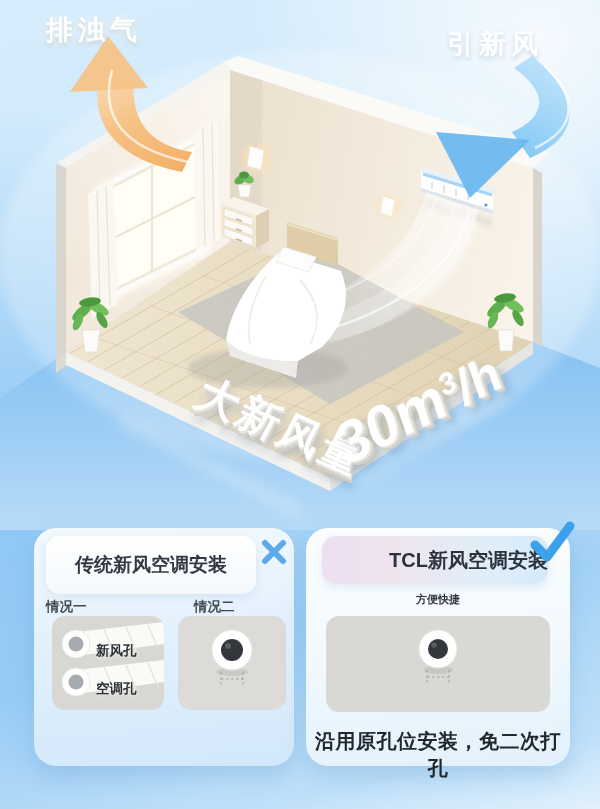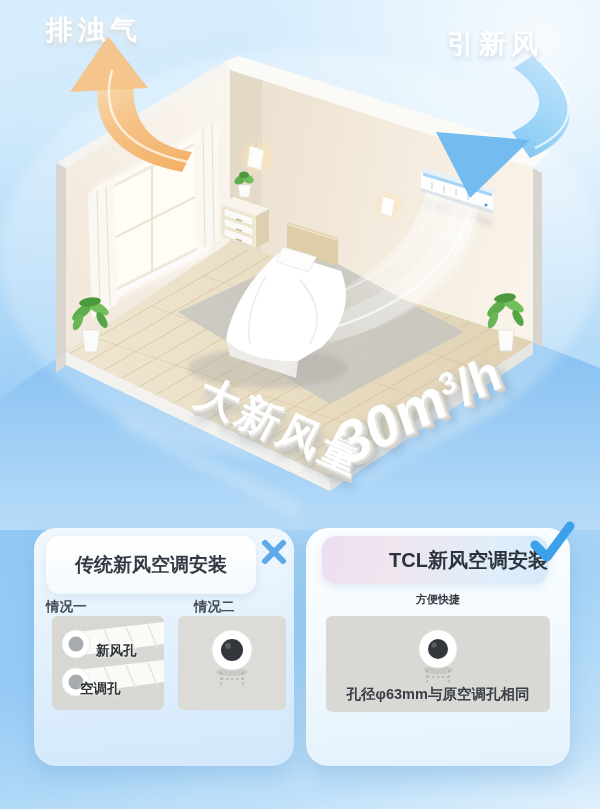--- a/index.html
+++ b/index.html
@@ -43,21 +43,21 @@
     position:absolute;top:8px;border-radius:14px;display:flex;align-items:center;justify-content:center;
     font-weight:800;box-shadow:0 3px 8px rgba(120,160,200,.18);
   }
   .pill-left{left:12px;width:210px;height:58px;background:linear-gradient(180deg,#ffffff,#f4f9fd);
     color:#333a44;font-size:19px;}
   .pill-right{left:16px;width:226px;height:48px;color:#2d333d;font-size:20px;
     background:linear-gradient(95deg,#ecdff2 0%,#f0e4ee 30%,#dfeefa 75%,#d6e9fa 100%);justify-content:flex-end;}
   .xmark{position:absolute;left:226px;top:10px;width:28px;height:28px;}
   .checkmark{position:absolute;left:222px;top:-8px;width:48px;height:44px;}
   .case-label{position:absolute;top:70px;font-size:13.5px;font-weight:700;color:#454b52;}
-  .case-img{position:absolute;top:88px;height:94px;background:#d8d7d3;border-radius:6px;overflow:hidden;}
+  .case-img{position:absolute;top:88px;height:94px;background:#d8d7d3;border-radius:13px;overflow:hidden;}
   .img1{left:18px;width:112px;}
   .img2{left:144px;width:108px;background:#dcdbd7;}
   .img3{left:20px;top:88px;width:224px;height:96px;background:#d9d8d4;}
   .hole-label{
     position:absolute;font-size:13.5px;font-weight:800;color:#2d3237;
     text-shadow:0 0 4px rgba(255,255,255,.95);
   }
   .hole-note{
     position:absolute;left:0;right:0;bottom:5px;text-align:center;
     font-size:13px;font-weight:600;color:#4b5157;
@@ -311,21 +311,21 @@
           <circle cx="24" cy="28" r="14" fill="#ffffff" stroke="#ebe9e4" stroke-width="1"></circle>
           <circle cx="24" cy="28" r="7.5" fill="#a6abaf"></circle>
           <path d="M 24 54 L 112 44 L 112 66 L 24 78 Z" fill="#fafaf7"></path>
           <line x1="52" y1="51" x2="62" y2="75" stroke="#e7e4dc" stroke-width="1.5"></line>
           <line x1="74" y1="49" x2="84" y2="73" stroke="#e7e4dc" stroke-width="1.5"></line>
           <line x1="96" y1="47" x2="106" y2="71" stroke="#e7e4dc" stroke-width="1.5"></line>
           <circle cx="24" cy="66" r="14" fill="#ffffff" stroke="#ebe9e4" stroke-width="1"></circle>
           <circle cx="24" cy="66" r="7.5" fill="#a6abaf"></circle>
         </svg>
         <span class="hole-label" style="left:44px;top:26px;">新风孔</span>
-        <span class="hole-label" style="left:28px;top:64px;">空调孔</span>
+        <span class="hole-label" style="left:44px;top:64px;">空调孔</span>
       </div>
 
       <div class="case-img img2">
         <svg width="108" height="94" viewBox="0 0 108 94">
           <ellipse cx="54" cy="56" rx="16" ry="4" fill="#000000" opacity=".08"></ellipse>
           <circle cx="54" cy="34" r="20" fill="#ffffff" stroke="#e9e7e2" stroke-width="1"></circle>
           <circle cx="54" cy="34" r="11" fill="#33373c"></circle>
           <circle cx="50" cy="30" r="3" fill="#5a5e63"></circle>
           <g stroke="#9aa0a6" stroke-width="1" stroke-dasharray="2.5,2.5">
             <line x1="43" y1="56" x2="43" y2="70"></line>
@@ -352,18 +352,18 @@
           <ellipse cx="112" cy="54" rx="15" ry="4" fill="#000000" opacity=".08"></ellipse>
           <circle cx="112" cy="33" r="19" fill="#ffffff" stroke="#e9e7e2" stroke-width="1"></circle>
           <circle cx="112" cy="33" r="10" fill="#34383d"></circle>
           <circle cx="108" cy="29" r="2.6" fill="#5a5e63"></circle>
           <g stroke="#9aa0a6" stroke-width="1" stroke-dasharray="2.5,2.5">
             <line x1="101" y1="54" x2="101" y2="68"></line>
               <line x1="123" y1="54" x2="123" y2="68"></line>
             <line x1="101" y1="61" x2="123" y2="61"></line>
           </g>
         </svg>
-        <span class="hole-note">孔径φ63mm与原空调孔相同</span>
-      </div>
-
+      </div>
+
+      <div class="caption-big">沿用原孔位安装，免二次打孔</div>
     </div>
   </section>
 </div>
 
 </body></html>

